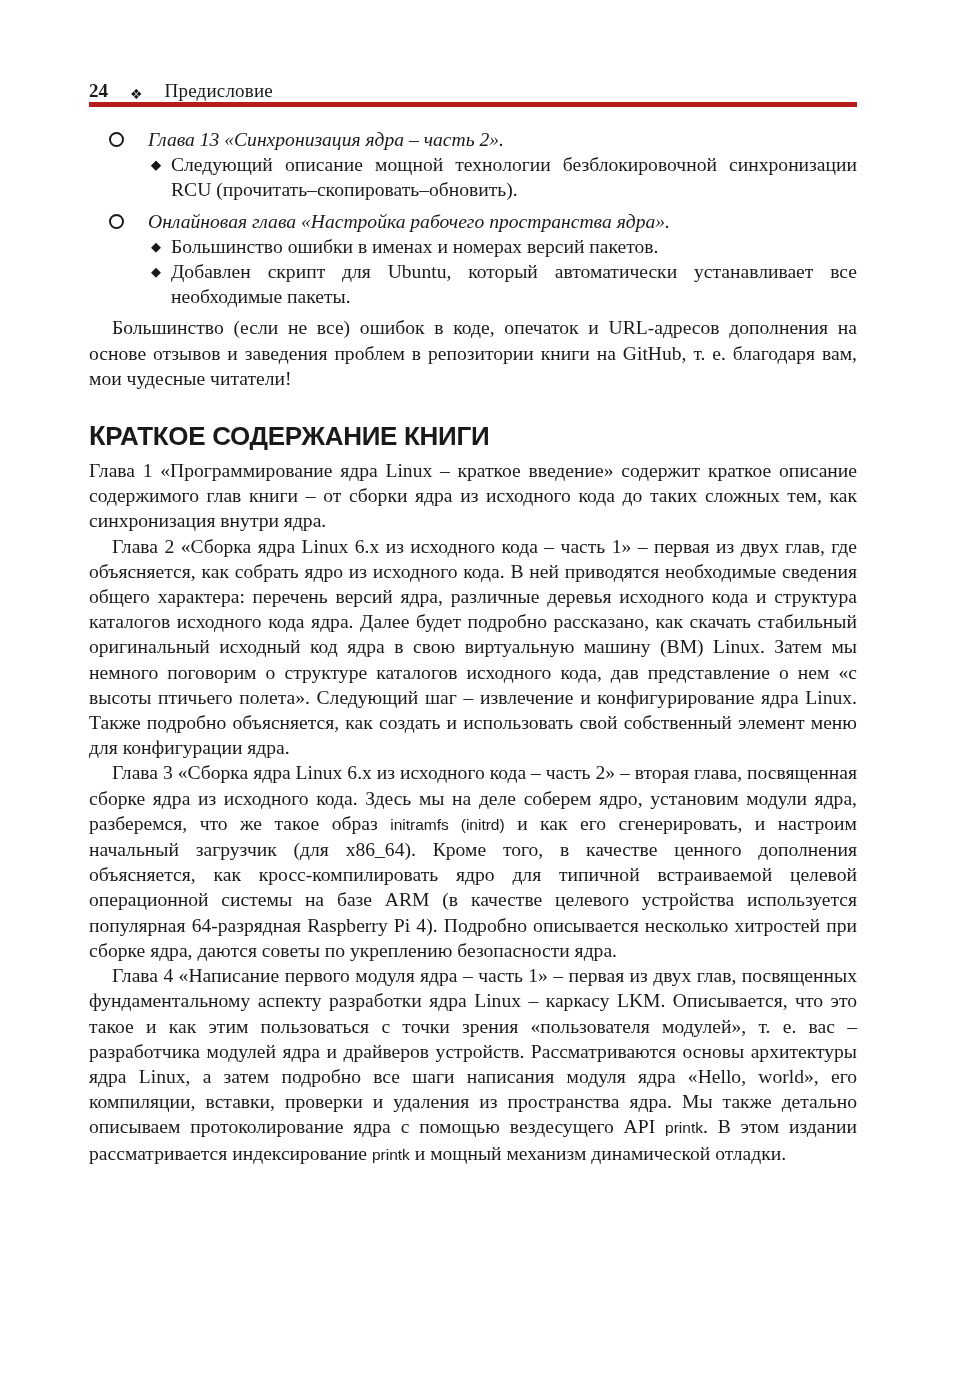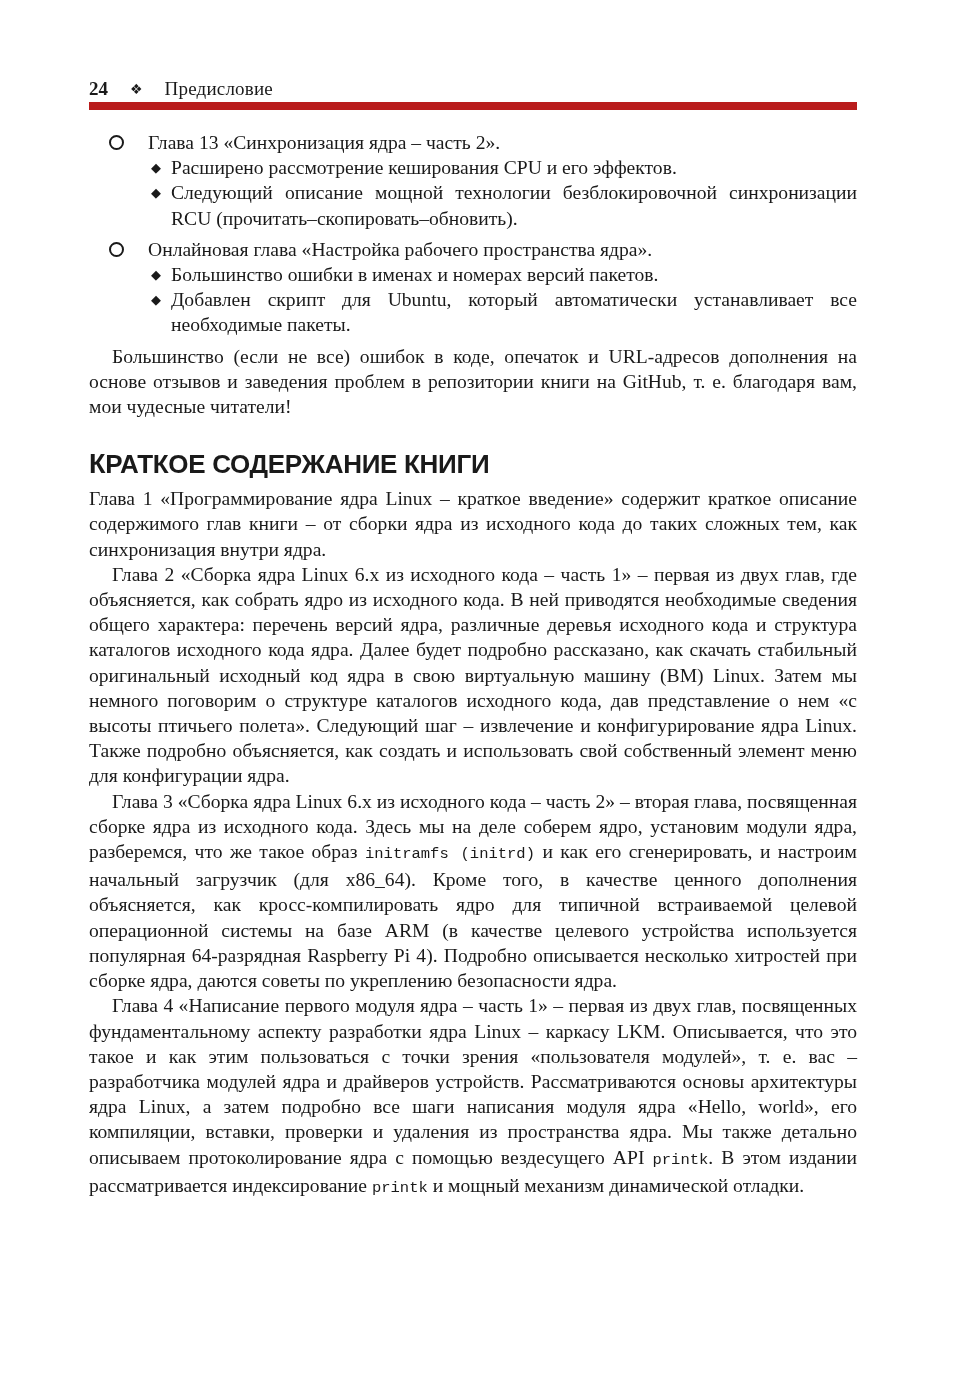--- a/index.html
+++ b/index.html
@@ -1,51 +1,50 @@
 <!DOCTYPE html>
 <html><head>
   <meta charset="utf-8">
   <style>
     html, body { margin: 0; padding: 0; background: #ffffff; }
     body { width: 974px; height: 1388px; position: relative; overflow: hidden; color: #1a1a1a; }
     .page { position: absolute; left: 89px; top: 76px; width: 768px; }
-    .running-head { display: flex; align-items: center; height: 26px; border-bottom: 8px solid #b91c1c; }
+    .running-head { display: flex; align-items: flex-end; height: 26px; border-bottom: 5px solid #b91c1c; }
     .page-num { font-family: "Liberation Serif", serif; font-weight: bold; font-size: 19px; }
     .ornament { font-family: "DejaVu Sans", sans-serif; font-size: 14px; margin: 0 22px 0 22px; }
     .head-title { font-family: Liberation Serif, serif; font-size: 19px; letter-spacing: 0.2px; }
     .body-text { font-family: "Liberation Serif", serif; font-size: 19.6px; line-height: 25.2px; text-align: justify; }
-    .l1 { position: relative; padding-left: 59px; margin-top: 0; }
+    .l1 { position: relative; padding-left: 59px; margin-top: 0; font-style: italic; }
     .l1 .mark { position: absolute; left: 20px; top: 5px; width: 11px; height: 11px; border: 2.2px solid #1a1a1a; border-radius: 50%; }
     .l2 { position: relative; padding-left: 82px; }
     .l2 .mark { position: absolute; left: 62px; top: 0; font-size: 13px; }
     .para { text-indent: 23px; margin: 0; }
     .para.first { text-indent: 0; }
     .section-title { font-family: "Liberation Sans", sans-serif; font-weight: bold; font-size: 27px; margin: 30px 0 6px 0; letter-spacing: -0.3px; }
     .section-title .sc { font-size: 26px; }
-    .mono { font-family: Liberation Mono, monospace; font-size: 15.5px; }
+    .mono { font-family: Liberation Sans, sans-serif; font-size: 15.5px; }
     .block-a { margin-top: 20px; }
   </style>
 </head>
 <body>
 
 <div class="page">
   <div class="running-head">
     <span class="page-num">24</span>
     <span class="ornament">❖</span>
     <span class="head-title">Предисловие</span>
   </div>
 
   <div class="body-text block-a">
     <div class="l1">
       <span class="mark"></span>
       <span>Глава 13 «Синхронизация ядра – часть 2».</span>
     </div>
     <div class="l2">
       <span class="mark">◆</span>
-      <span>Расширено рассмотрение кеширования CPU и его эффектов.</span>
     </div>
     <div class="l2">
       <span class="mark">◆</span>
       <span>Следующий описание мощной технологии безблокировочной синхронизации RCU (прочитать–скопировать–обновить).</span>
     </div>
     <div class="l1" style="margin-top:6px">
       <span class="mark"></span>
       <span>Онлайновая глава «Настройка рабочего пространства ядра».</span>
     </div>
     <div class="l2">

